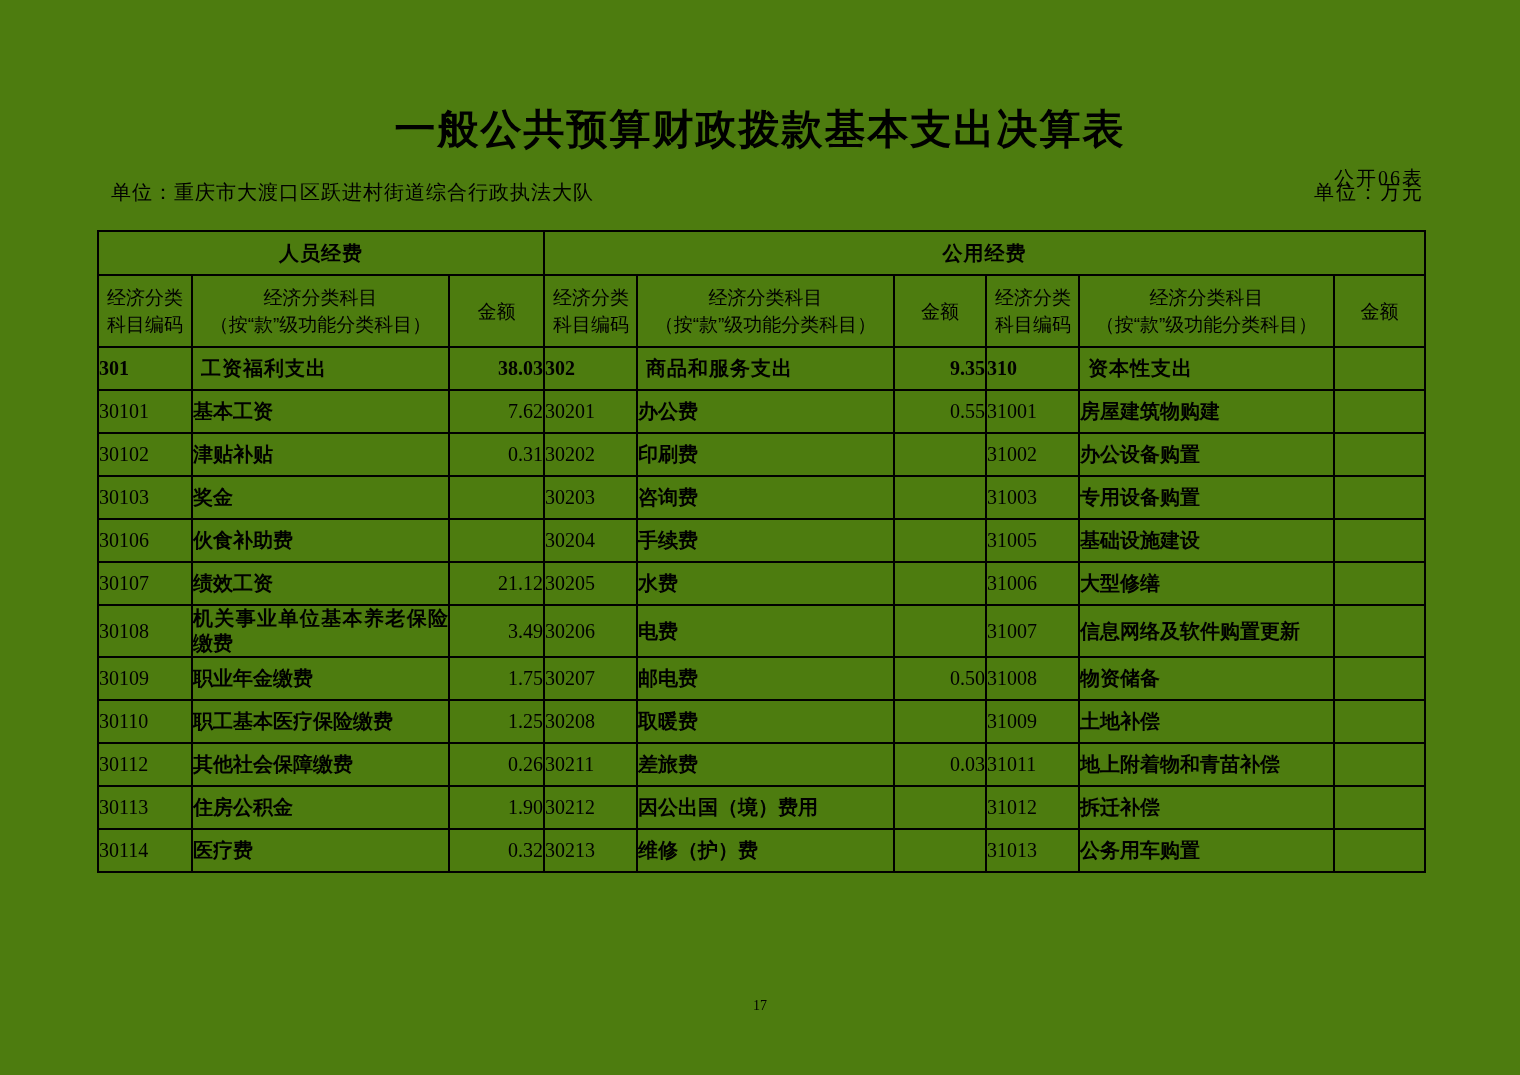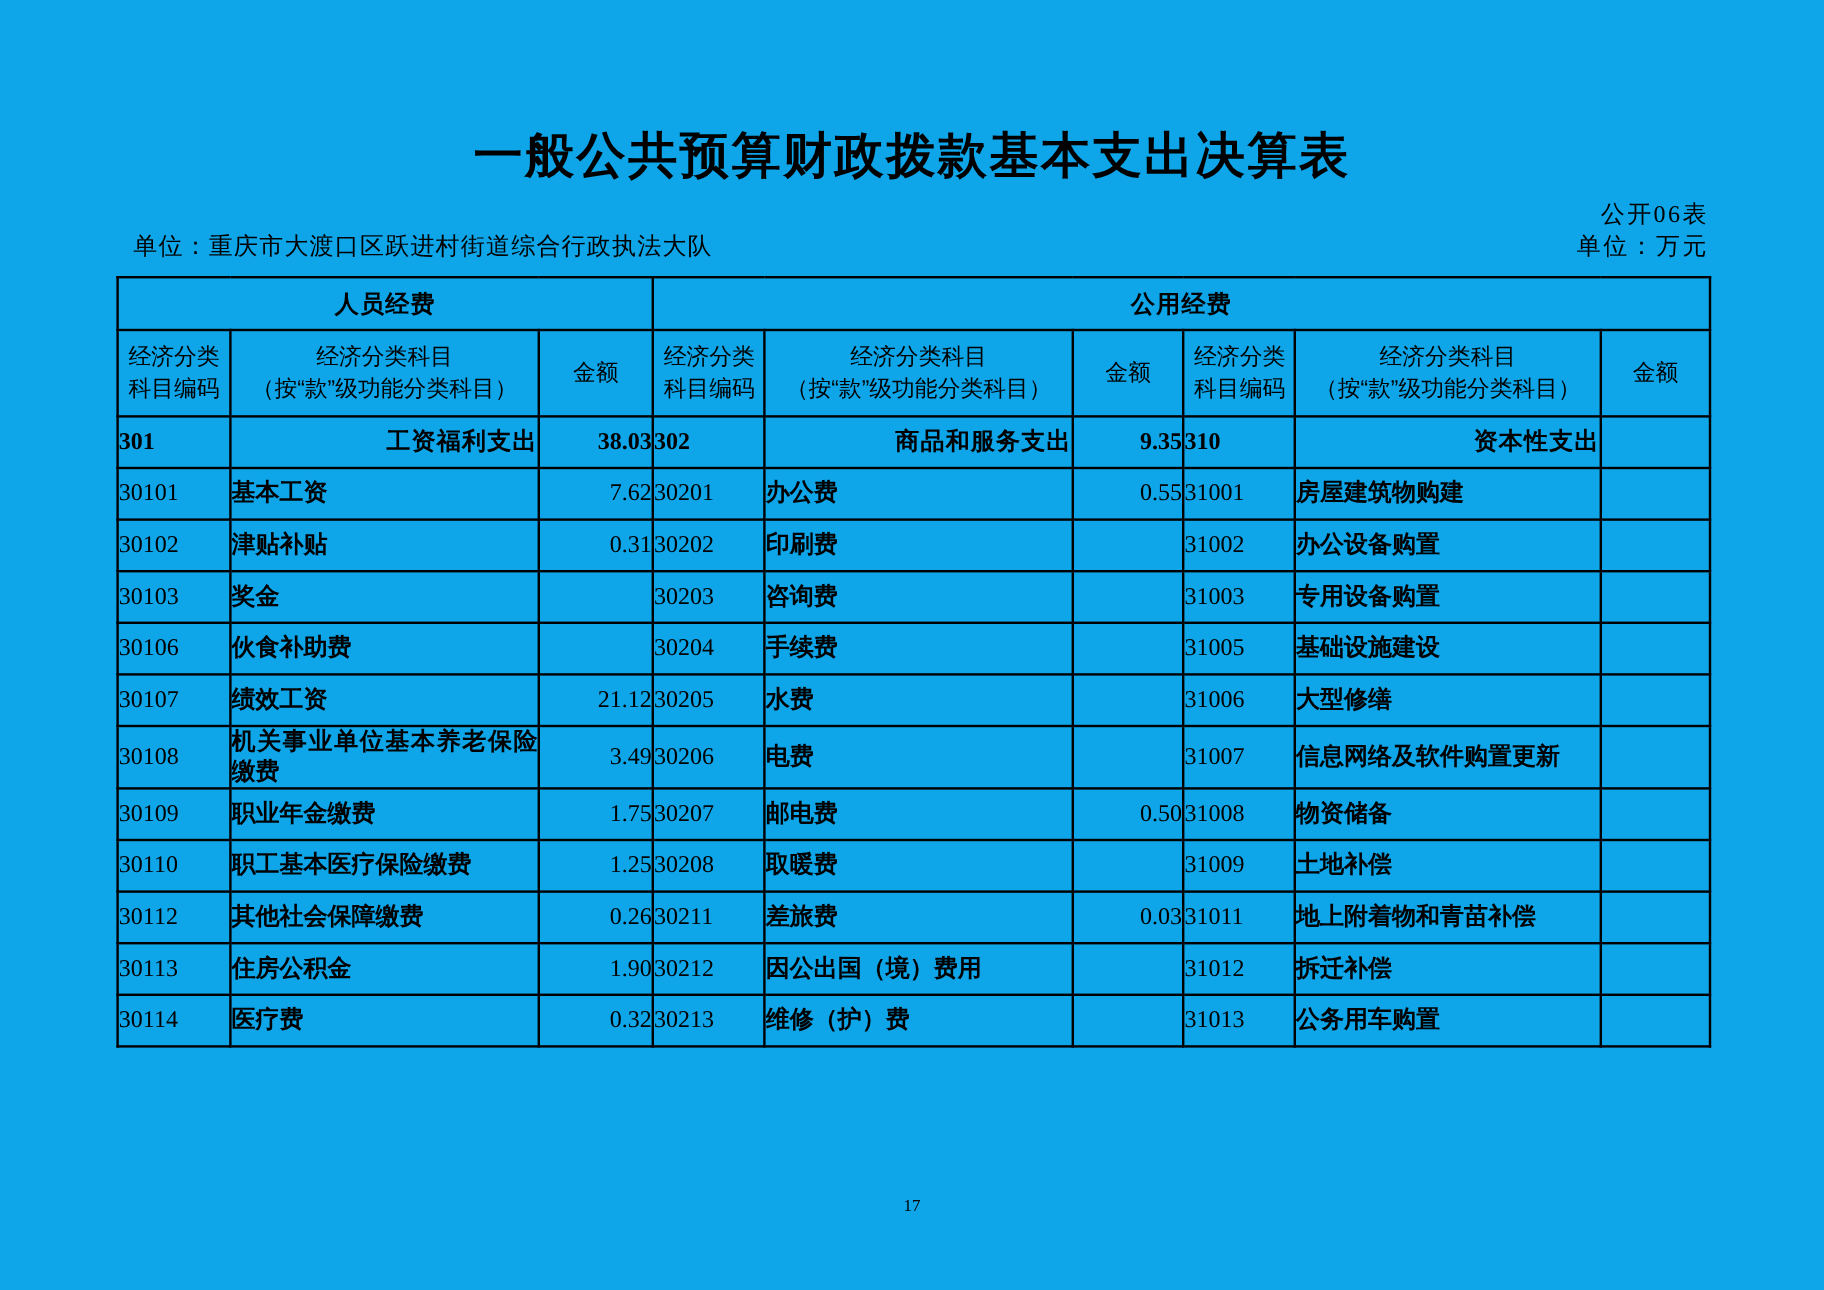--- a/index.html
+++ b/index.html
@@ -6,21 +6,21 @@
     margin: 0;
     padding: 0;
     background: #ffffff;
     font-family: "Liberation Serif", "DejaVu Serif", serif;
     color: #000000;
   }
   .page {
     position: relative;
     width: 1520px;
     height: 1075px;
-    background: #0ea5e9;
+    background: #4d7c0f;
     overflow: hidden;
   }
   .doc-title {
     position: absolute;
     top: 102px;
     left: 0;
     width: 100%;
     text-align: center;
     font-family: "Liberation Sans", "DejaVu Sans", sans-serif;
     font-weight: bold;
@@ -31,21 +31,21 @@
     position: absolute;
     top: 165px;
     left: 97px;
     width: 1327px;
     text-align: right;
     font-size: 20px;
     letter-spacing: 2px;
   }
   .unit-row {
     position: absolute;
-    top: 192px;
+    top: 179px;
     left: 97px;
     width: 1327px;
     font-size: 20px;
   }
   .unit-name { float: left; padding-left: 14px; letter-spacing: 1px; }
   .unit-measure { float: right; letter-spacing: 2px; }
 
   table.main {
     position: absolute;
     top: 230px;
@@ -94,22 +94,22 @@
   }
   td.c-amt {
     font-size: 20px;
     text-align: right;
     padding-right: 8px;
     margin-left: 36px;
   }
   tr.lvl1 td.c-code, tr.lvl1 td.c-amt { font-weight: bold; }
   tr.lvl1 td.c-name {
     font-weight: bold;
-    padding-left: 20px;
-    text-align: right;
+    padding-left: 8px;
+    text-align: left;
     letter-spacing: 1px;
     margin-top: 36px;
   }
   .page-number {
     position: absolute;
     top: 998px;
     left: 0;
     width: 100%;
     text-align: center;
     font-size: 14px;

